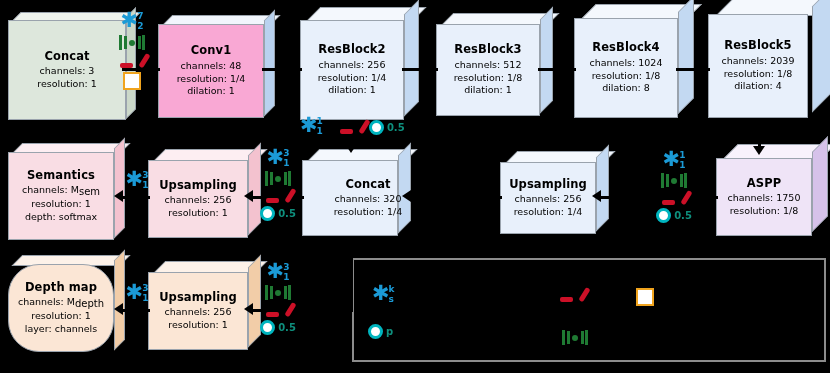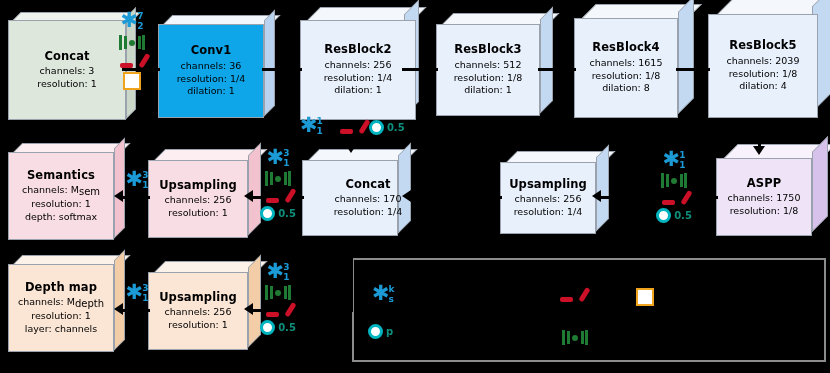--- a/index.html
+++ b/index.html
@@ -120,33 +120,33 @@
         <b></b>
         <b></b>
         <b></b>
         <b></b>
       </div>
   </div>
 
   <div class="block" style="left:158px;top:24px;width:106px;height:94px;">
     <div class="top" style="left:9px;top:-9px;width:106px;height:9px;background:#f2f6fd;transform:skewX(-45deg);"></div>
     <div class="side" style="left:106px;top:-9px;width:9px;height:94px;background:#b9d2ef;transform:skewY(-45deg);"></div>
-    <div class="face" style="background:#0ea5e9;">
+    <div class="face" style="background:#f9a8d4;">
       <div class="blk-title">Conv1</div>
       <div class="blk-lines">
-        <div>channels: 36</div>
+        <div>channels: 48</div>
         <div>resolution: 1/4</div>
         <div>dilation: 1</div>
       </div>
     </div>
   </div>
 
   <div class="hline" style="left:262px;top:68px;width:40px;"></div>
 
-  <div class="block" style="left:300px;top:20px;width:116px;height:100px;">
+  <div class="block" style="left:300px;top:20px;width:104px;height:100px;">
     <div class="top" style="left:13px;top:-13px;width:104px;height:13px;background:#f4f8fd;transform:skewX(-45deg);"></div>
     <div class="side" style="left:104px;top:-13px;width:13px;height:100px;background:#c3d9f2;transform:skewY(-45deg);"></div>
     <div class="face" style="background:#e8f0fb;">
       <div class="blk-title">ResBlock2</div>
       <div class="blk-lines">
         <div>channels: 256</div>
         <div>resolution: 1/4</div>
         <div>dilation: 1</div>
       </div>
     </div>
@@ -168,30 +168,30 @@
   </div>
 
   <div class="hline" style="left:538px;top:68px;width:38px;"></div>
 
   <div class="block" style="left:574px;top:18px;width:104px;height:100px;">
     <div class="top" style="left:14px;top:-14px;width:104px;height:14px;background:#f4f8fd;transform:skewX(-45deg);"></div>
     <div class="side" style="left:104px;top:-14px;width:14px;height:100px;background:#c3d9f2;transform:skewY(-45deg);"></div>
     <div class="face" style="background:#e8f0fb;">
       <div class="blk-title">ResBlock4</div>
       <div class="blk-lines">
-        <div>channels: 1615</div>
+        <div>channels: 1024</div>
         <div>resolution: 1/8</div>
         <div>dilation: 8</div>
       </div>
     </div>
   </div>
 
   <div class="hline" style="left:676px;top:68px;width:34px;"></div>
 
-  <div class="block" style="left:708px;top:14px;width:110px;height:104px;">
+  <div class="block" style="left:708px;top:14px;width:100px;height:104px;">
     <div class="top" style="left:17px;top:-17px;width:104px;height:17px;background:#f4f8fd;transform:skewX(-45deg);"></div>
     <div class="side" style="left:104px;top:-17px;width:17px;height:104px;background:#c3d9f2;transform:skewY(-45deg);"></div>
     <div class="face" style="background:#e8f0fb;">
       <div class="blk-title">ResBlock5</div>
       <div class="blk-lines">
         <div>channels: 2039</div>
         <div>resolution: 1/8</div>
         <div>dilation: 4</div>
       </div>
     </div>
@@ -275,21 +275,21 @@
       <span class="dval">0.5</span>
     </div>
   </div>
 
   <div class="block" style="left:302px;top:160px;width:96px;height:76px;">
     <div class="top" style="left:11px;top:-11px;width:96px;height:11px;background:#f4f8fd;transform:skewX(-45deg);"></div>
     <div class="side" style="left:96px;top:-11px;width:11px;height:76px;background:#c3d9f2;transform:skewY(-45deg);"></div>
     <div class="face" style="background:#e8f0fb;padding-left:36px;">
       <div class="blk-title">Concat</div>
       <div class="blk-lines">
-        <div>channels: 170</div>
+        <div>channels: 320</div>
         <div>resolution: 1/4</div>
       </div>
     </div>
   </div>
 
   <div class="hline" style="left:252px;top:196px;width:52px;"></div>
   <div class="arrow-l" style="left:244px;top:190px;"></div>
 
   <div class="ops" style="left:258px;top:150px;width:40px;gap:3px;">
     <div class="op conv">
@@ -404,21 +404,21 @@
       <span class="nums">
         <span class="k">3</span>
         <span class="s">1</span>
       </span>
     </div>
   </div>
 
   <div class="block" style="left:8px;top:264px;width:106px;height:88px;">
     <div class="top" style="left:9px;top:-9px;width:106px;height:9px;background:#fdf2e9;transform:skewX(-45deg);"></div>
     <div class="side" style="left:106px;top:-9px;width:9px;height:88px;background:#f2cda8;transform:skewY(-45deg);"></div>
-    <div class="face" style="background:#fbe6d5;">
+    <div class="face" style="background:#fbe6d5;border-radius:31px;">
       <div class="blk-title">Depth map</div>
       <div class="blk-lines">
         <div><span>channels: M</span><span class="sub">depth</span></div>
         <div>resolution: 1</div>
         <div>layer: channels</div>
       </div>
     </div>
   </div>
 
   <div id="legend" style="left:352px;top:258px;width:474px;height:104px;">

